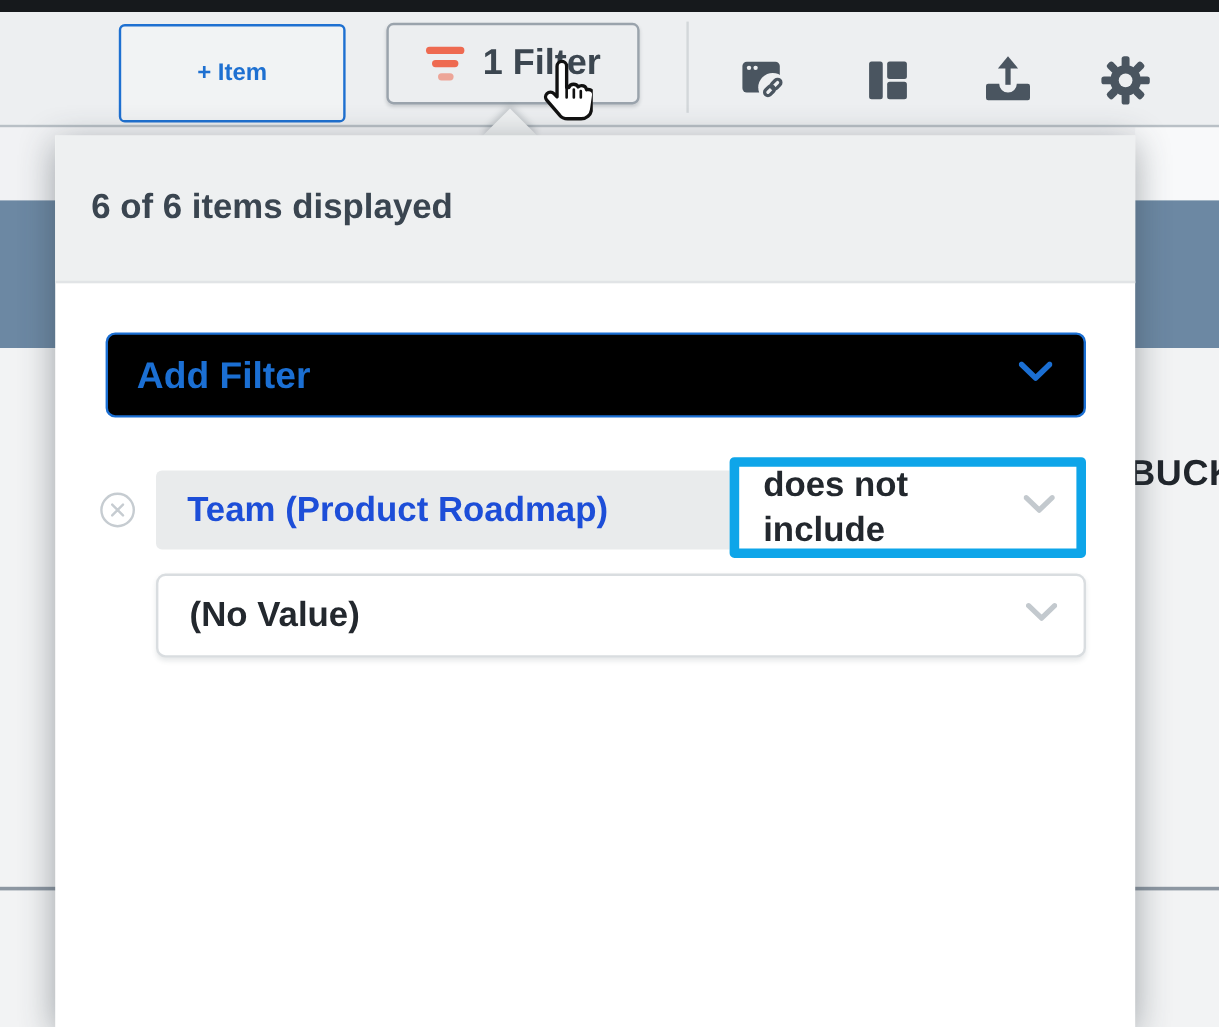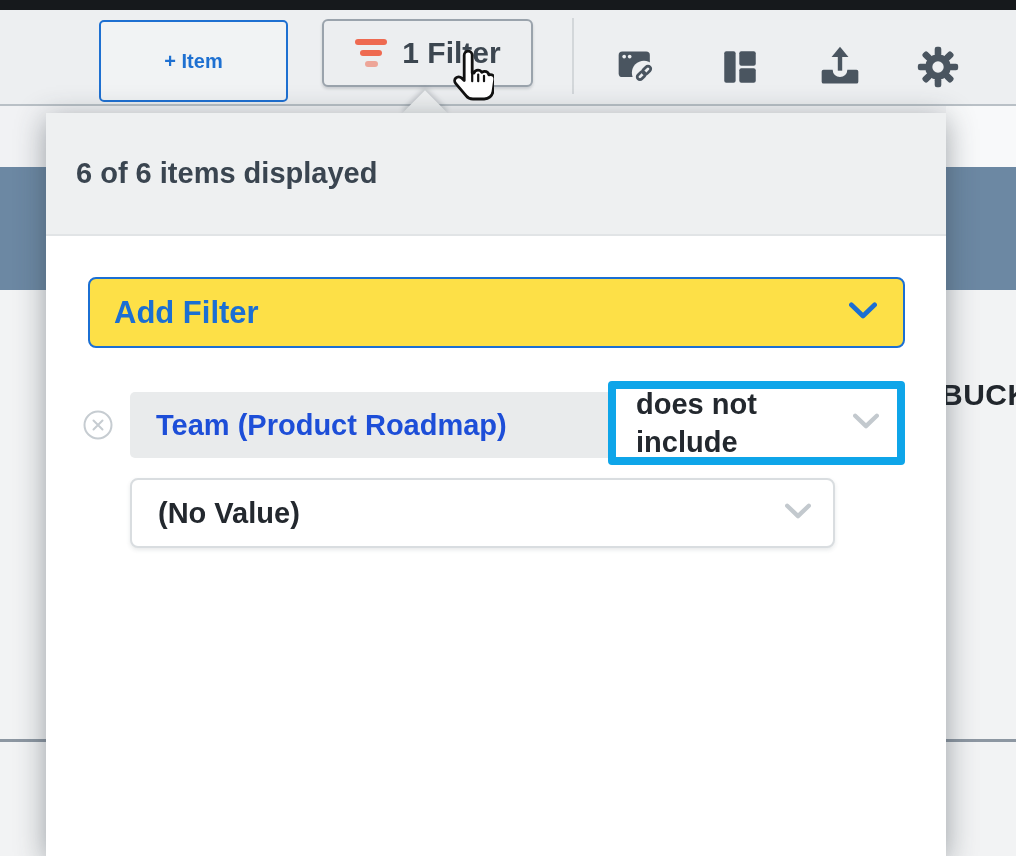--- a/index.html
+++ b/index.html
@@ -71,21 +71,21 @@
   .summary { color:#3a4550; font-size:29px; font-weight:bold; }
   .btn-applied {
     width:304px; height:56px; background:transparent;
     border:2px solid #e0e3e6; border-radius:6px;
     color:#c7ccd1; font-size:28px; font-weight:bold;
     display:flex; align-items:center; justify-content:center; cursor:default;
   }
 
   .select-addfilter {
     position:absolute; left:42px; top:164px; width:817px; height:71px;
-    background:#fde047; border:2px solid #1b6fd3; border-radius:8px;
+    background:#000000; border:2px solid #1b6fd3; border-radius:8px;
     display:flex; align-items:center; justify-content:space-between;
     padding:0 26px 0 24px; cursor:pointer;
   }
   .select-addfilter .txt { color:#1b6fd3; font-size:31px; font-weight:bold; }
 
   .remove-btn {
     position:absolute; left:36px; top:296px; width:32px; height:32px;
     background:transparent; border:none; cursor:pointer; padding:0;
   }
   .field-chip {
@@ -97,21 +97,21 @@
   .select-operator {
     position:absolute; left:562px; top:268px; width:297px; height:84px;
     background:#fff; border:8px solid #0ea5e9; border-radius:4px;
     display:flex; align-items:center; justify-content:space-between;
     padding:0 18px 0 20px; cursor:pointer;
   }
   .select-operator .txt {
     color:#23282e; font-size:29px; font-weight:600; line-height:38px; width:200px;
   }
   .select-value {
-    position:absolute; left:84px; top:365px; width:705px; height:70px;
+    position:absolute; left:84px; top:365px; width:775px; height:70px;
     background:#fff; border:2px solid #d9dde0; border-radius:8px;
     box-shadow:0 2px 4px rgba(60,70,80,.12);
     display:flex; align-items:center; justify-content:space-between;
     padding:0 22px 0 26px; cursor:pointer;
   }
   .select-value .txt { color:#23282e; font-size:29px; font-weight:600; }
 
   .chev { flex:0 0 auto; }
 
   

